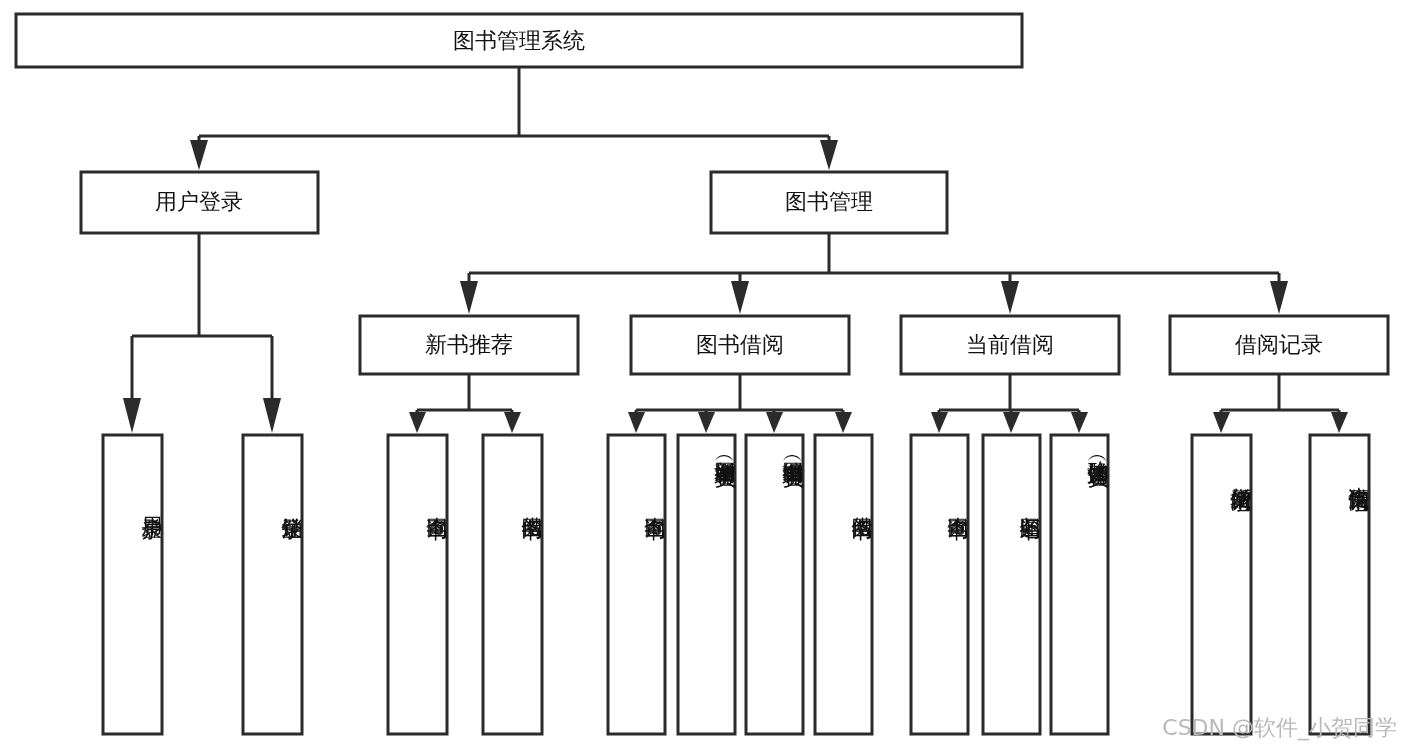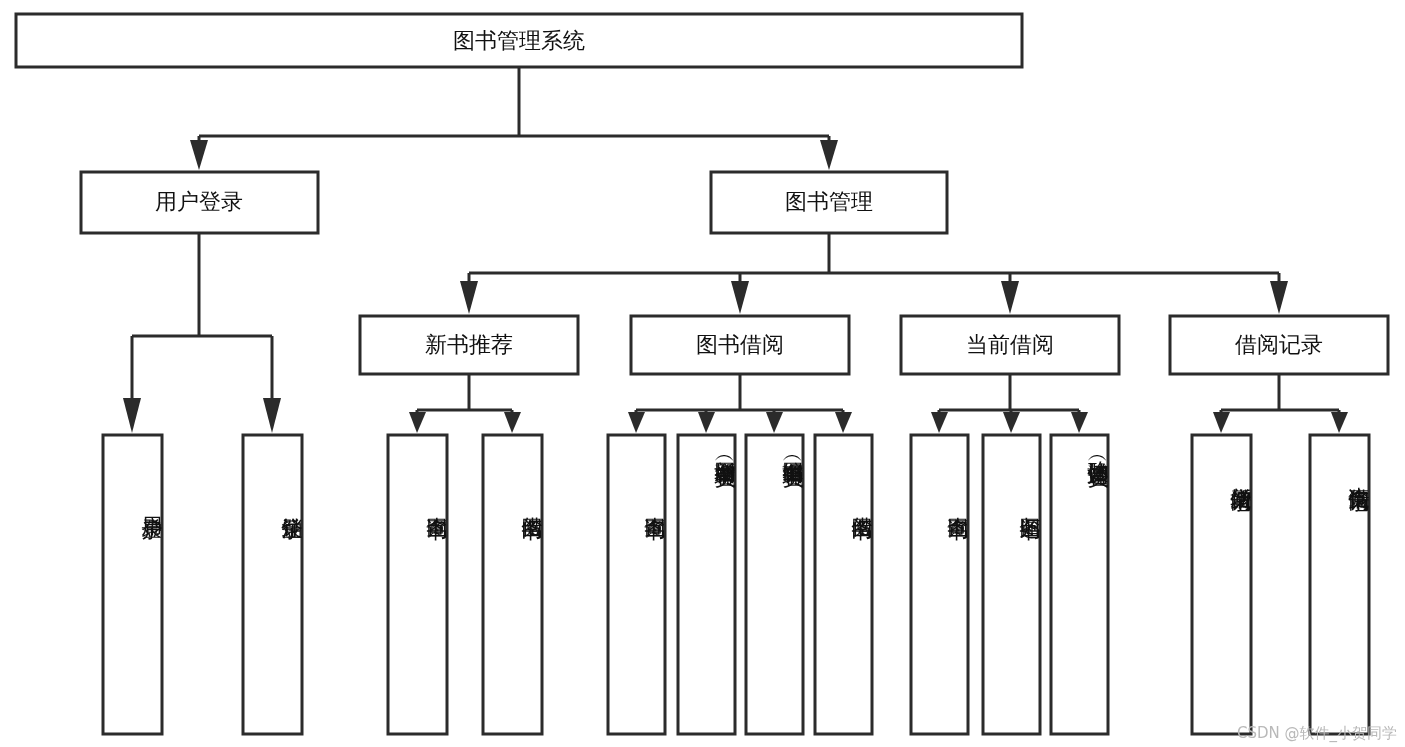--- a/index.html
+++ b/index.html
@@ -63,21 +63,21 @@
     text-align: center;
     white-space: nowrap;
     pointer-events: none;
     user-select: none;
   }
   .watermark {
     position: absolute;
     right: 8px;
     bottom: 4px;
     font-family: "DejaVu Sans", "Liberation Sans", sans-serif;
-    font-size: 15px;
+    font-size: 22px;
     color: #b9b9b9;
     white-space: nowrap;
     user-select: none;
   }
 </style>
 </head>
 <body>
 
 <div id="diagram-root">
 

